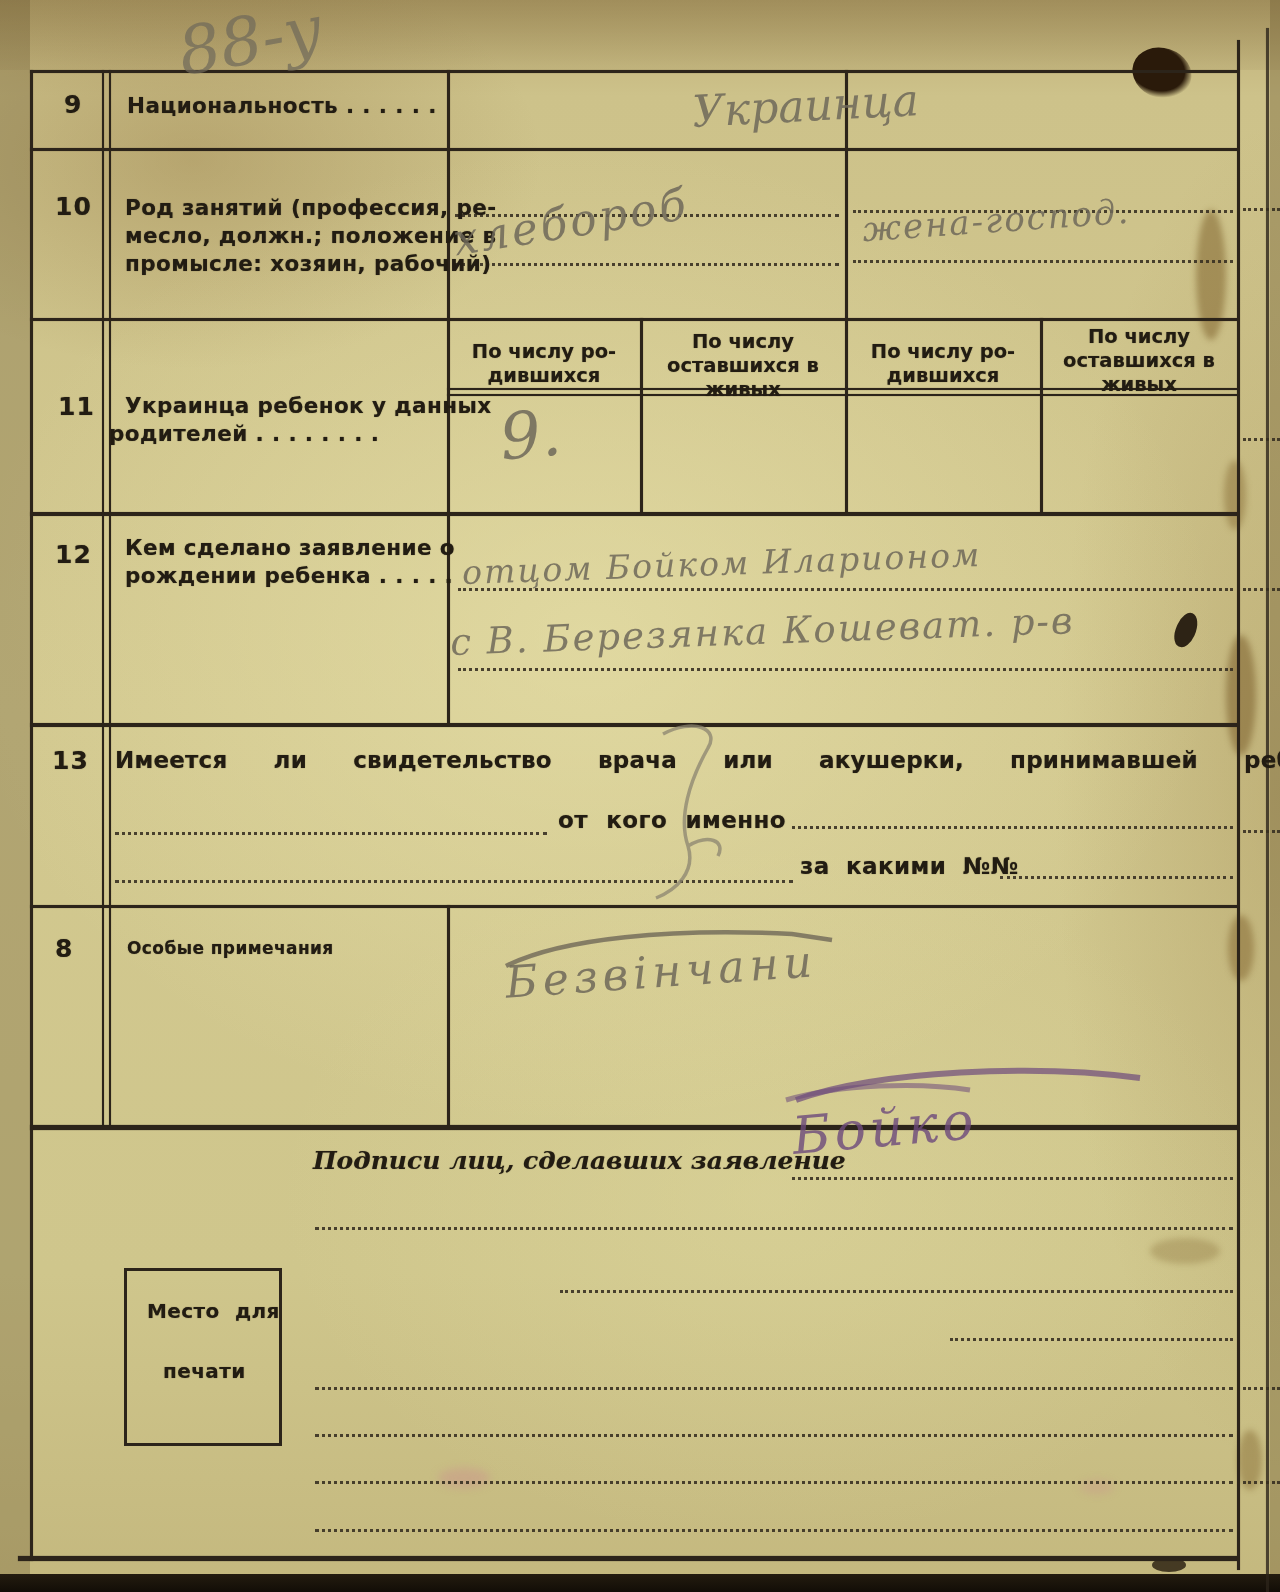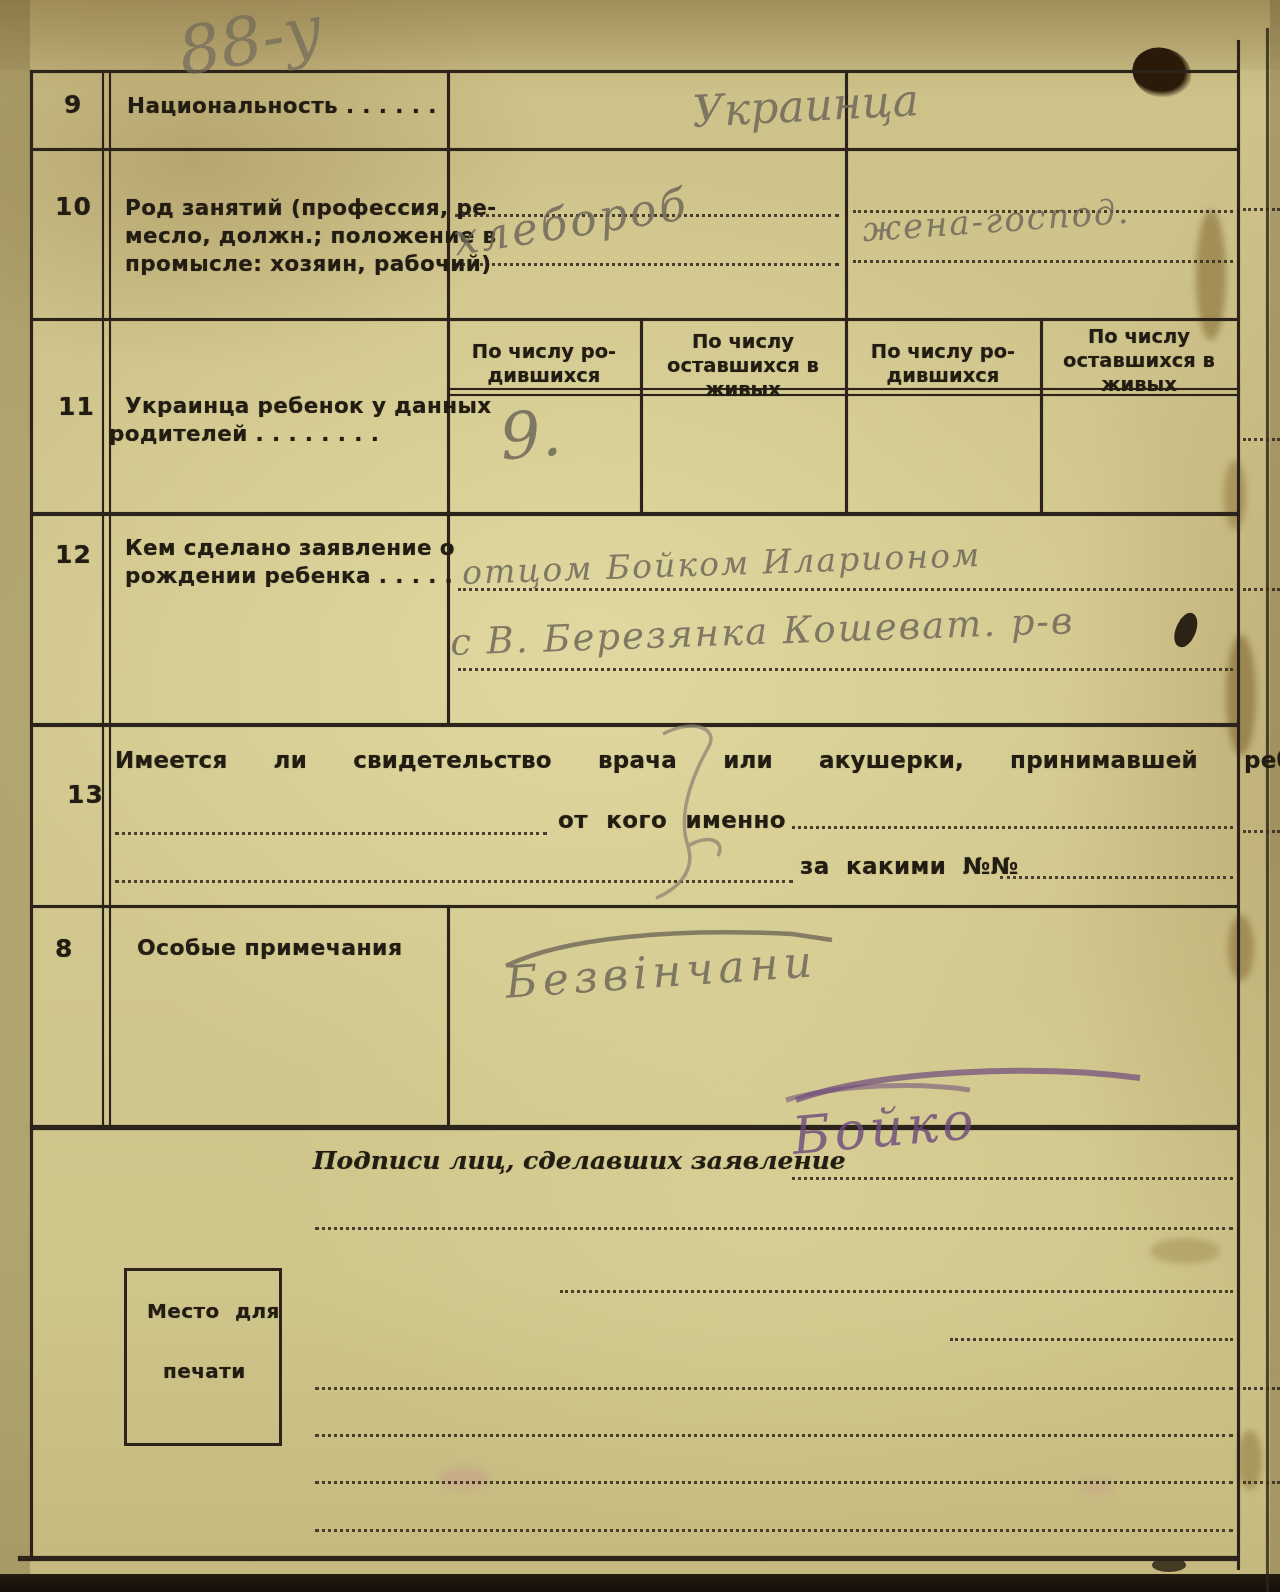--- a/index.html
+++ b/index.html
@@ -126,27 +126,27 @@
   <div class="hdr" style="left:1044px;top:325px;width:190px;">
     <span>По числу</span>
     <span>оставшихся в</span>
     <span>живых</span>
   </div>
 
   <span class="num" style="left:55px;top:540px;">12</span>
   <span class="lbl" style="left:125px;top:562px;">рождении ребенка . . . . .</span>
   <span class="lbl" style="left:125px;top:534px;">Кем сделано заявление о</span>
 
-  <span class="num" style="left:67px;top:746px;margin-top:34px;">13</span>
+  <span class="num" style="left:52px;top:746px;">13</span>
   <span class="lbl" style="left:115px;top:746px;font-size:23px;word-spacing:38px;letter-spacing:.2px;">Имеется ли свидетельство врача или акушерки, принимавшей ребенка</span>
   <span class="lbl" style="left:558px;top:806px;font-size:23px;word-spacing:10px;">от кого именно</span>
   <span class="lbl" style="left:800px;top:852px;font-size:23px;word-spacing:8px;">за какими №№</span>
 
   <span class="num" style="left:55px;top:934px;">8</span>
-  <span class="lbl" style="left:137px;top:934px;font-size:22px;">Особые примечания</span>
+  <span class="lbl" style="left:127px;top:934px;font-size:17px;">Особые примечания</span>
 
   <span class="itl" style="left:313px;top:1146px;">Подписи лиц, сделавших заявление</span>
   <div class="abs" style="left:104px;top:1268px;width:152px;height:172px;border:3px solid #2c241a;margin-left:20px;">
     <span class="lbl" style="left:20px;top:26px;font-size:20px;word-spacing:8px;">Место для</span>
     <span class="lbl" style="left:36px;top:86px;font-size:20px;">печати</span>
   </div>
 
   <span class="hand pencil" style="left:178px;top:2px;font-size:66px;transform:rotate(-10deg);opacity:.7;">88-у</span>
   <span class="hand pencil" style="left:692px;top:80px;font-size:44px;transform:rotate(-3deg);">Украинца</span>
   <span class="hand pencil" style="left:452px;top:196px;font-size:44px;transform:rotate(-9deg);letter-spacing:3px;">хлебороб</span>

